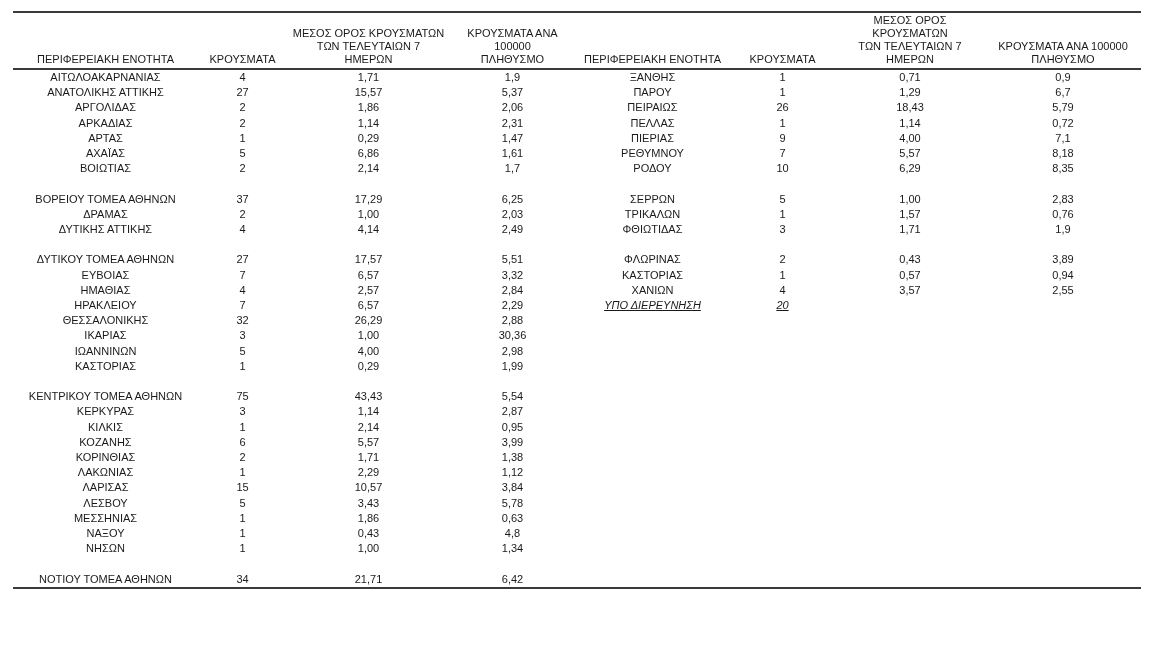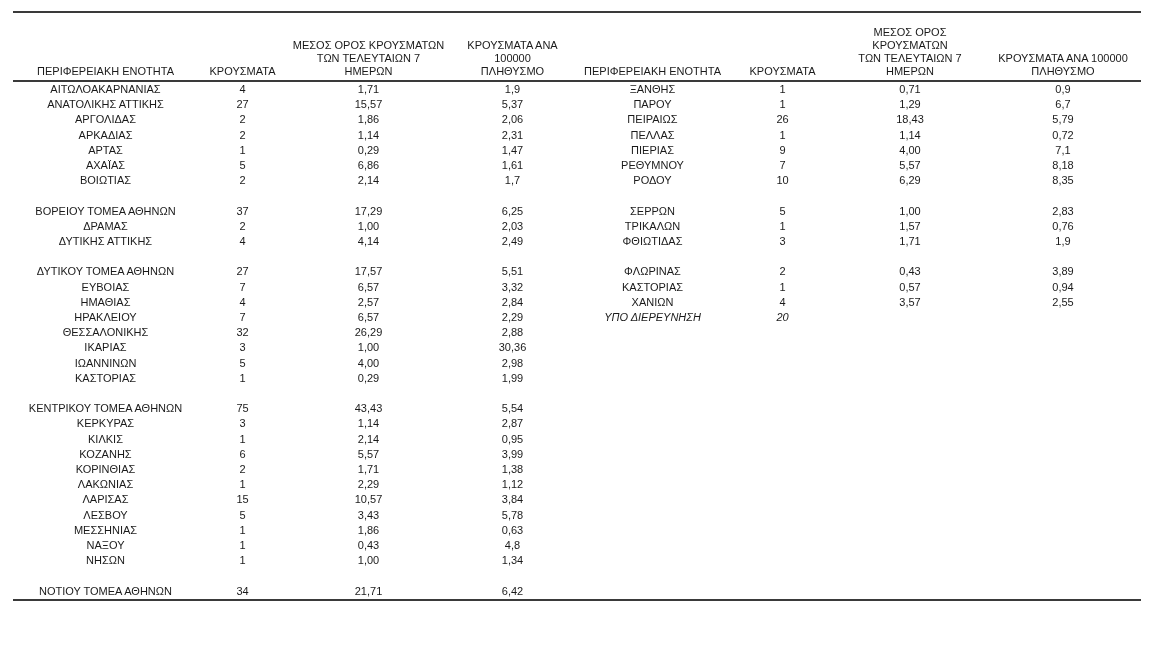--- a/index.html
+++ b/index.html
@@ -36,37 +36,38 @@
   col.c-avg-r     { width: 150px; }
   col.c-per-r     { width: 156px; }
   thead th {
     font-weight: normal;
     font-size: 11px;
     line-height: 13px;
     text-align: center;
     vertical-align: bottom;
     white-space: pre-line;
     height: 53px;
-    padding: 12px 0 2px 0;
+    padding: 0 0 2px 0;
     border-bottom: 2px solid #3a3a3a;
     color: #1a1a1a;
   }
   tbody td {
     font-size: 11px;
     height: 15.2px;
     line-height: 15.2px;
     padding: 0;
     text-align: center;
     vertical-align: middle;
     white-space: nowrap;
     overflow: hidden;
     color: #1a1a1a;
   }
   tbody td.italic {
     font-style: italic;
+    text-decoration: underline;
   }
 </style>
 </head>
 <body>
 
 <div class="sheet">
   <table class="cases">
     <colgroup>
       <col class="c-region-l">
         <col class="c-cases-l">

